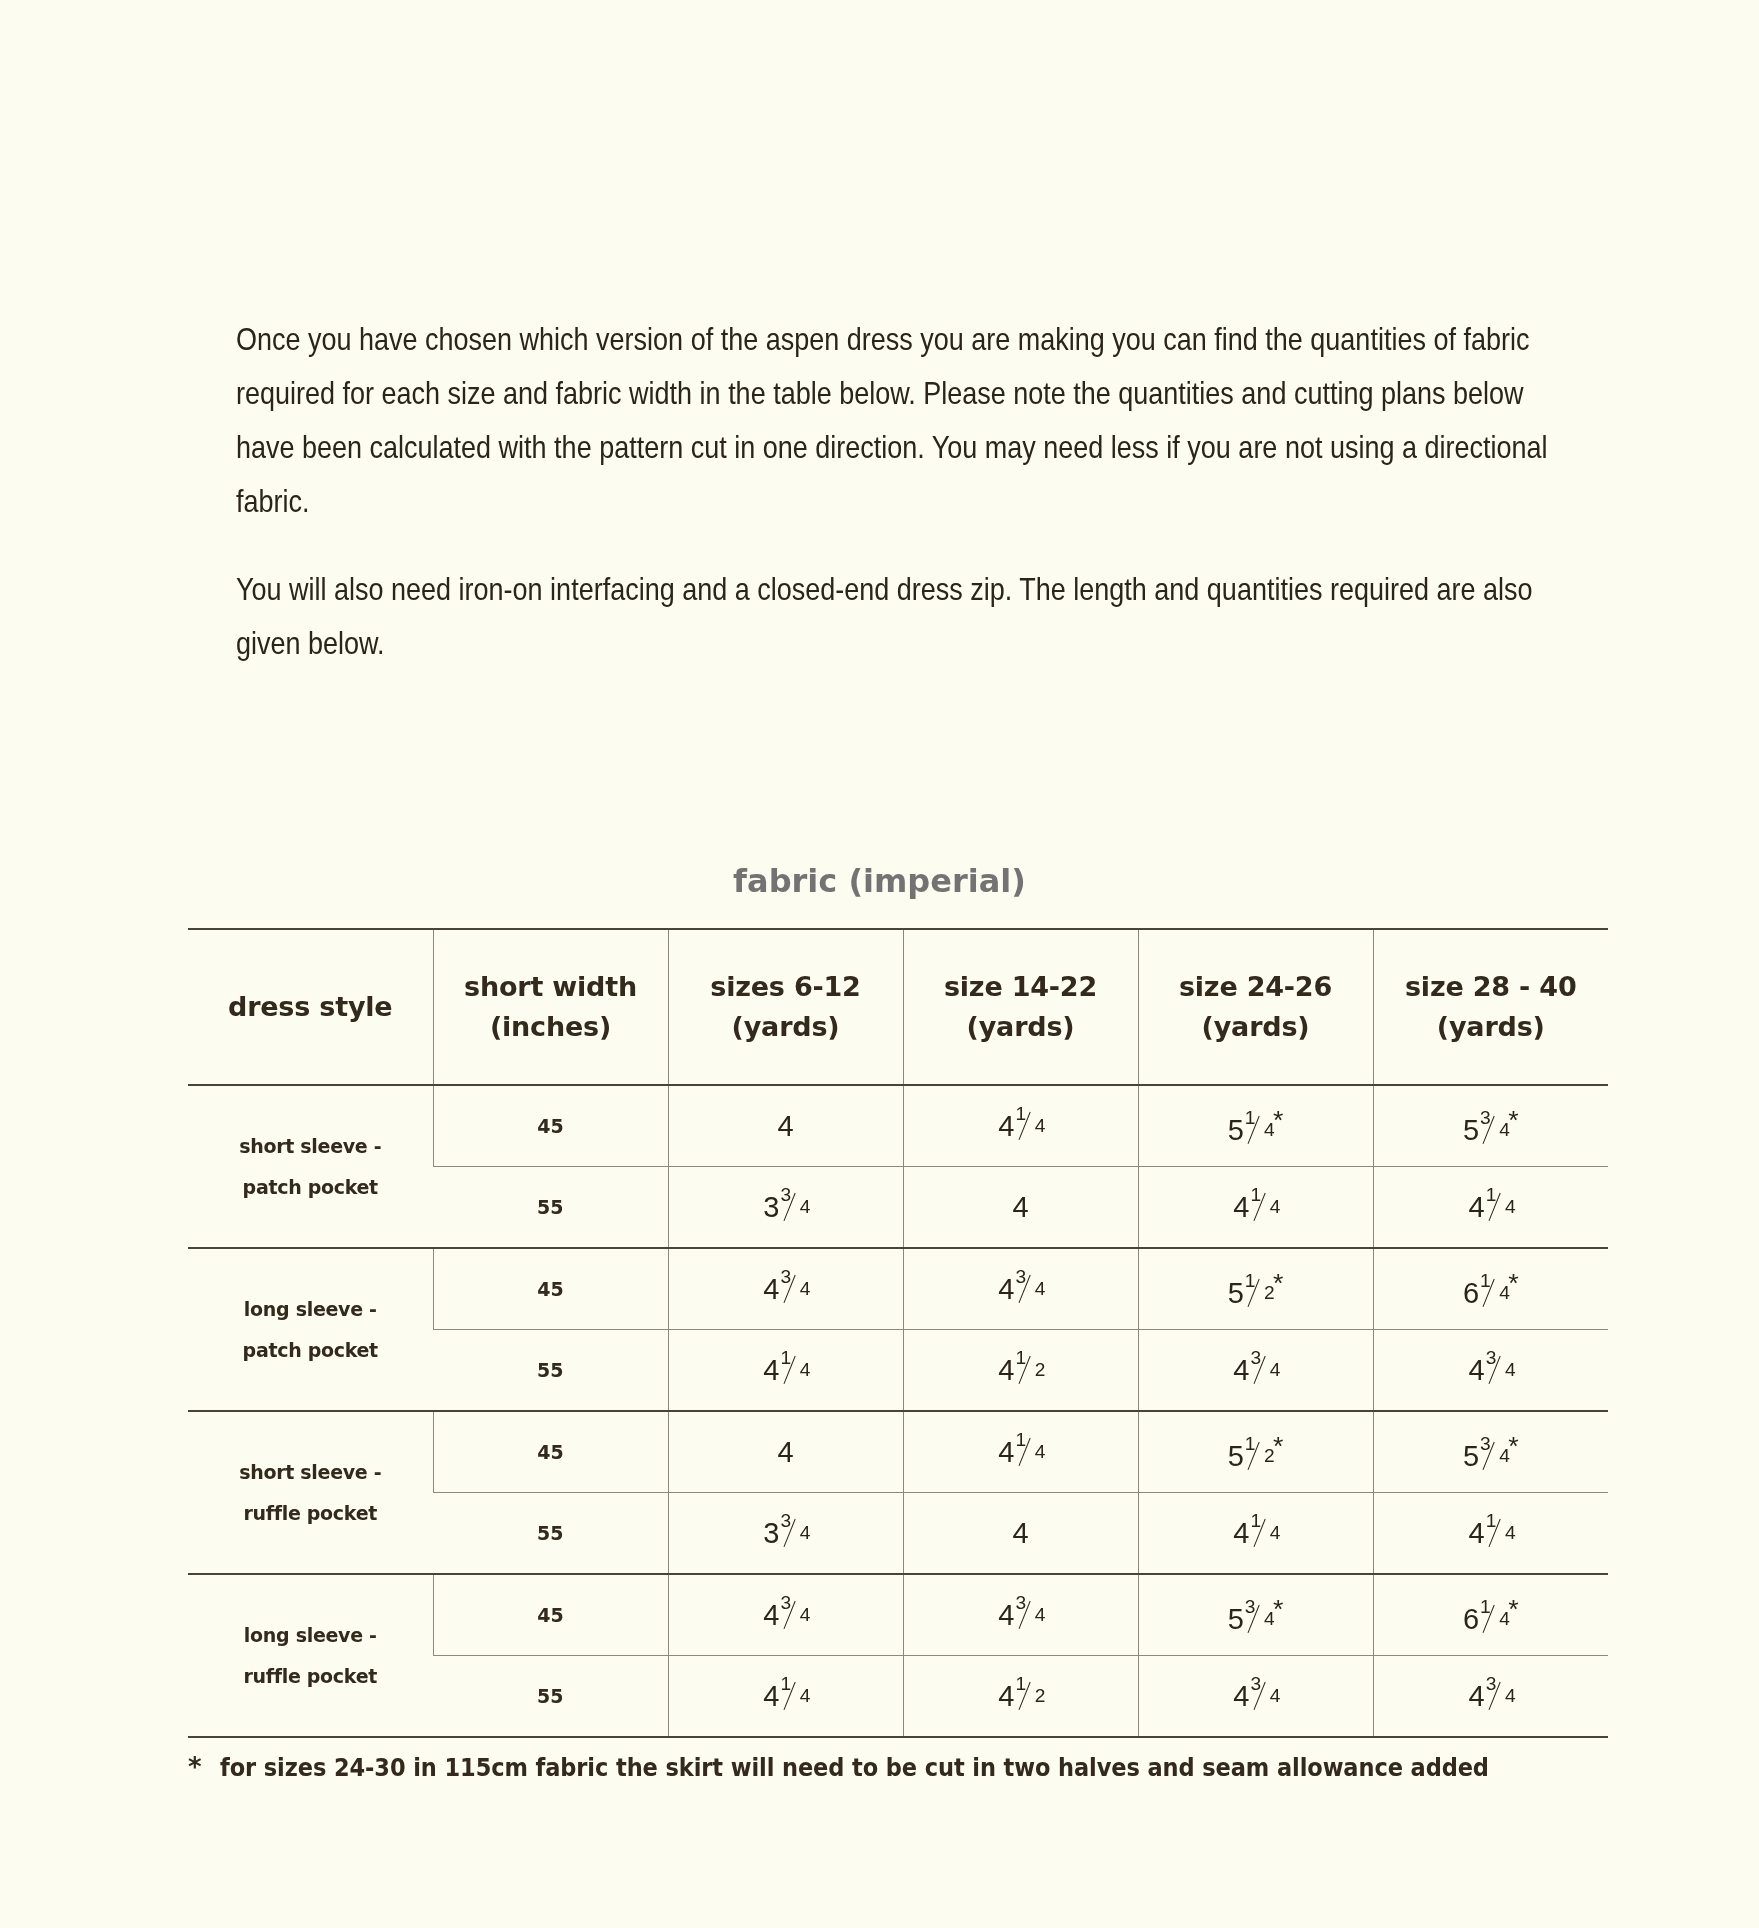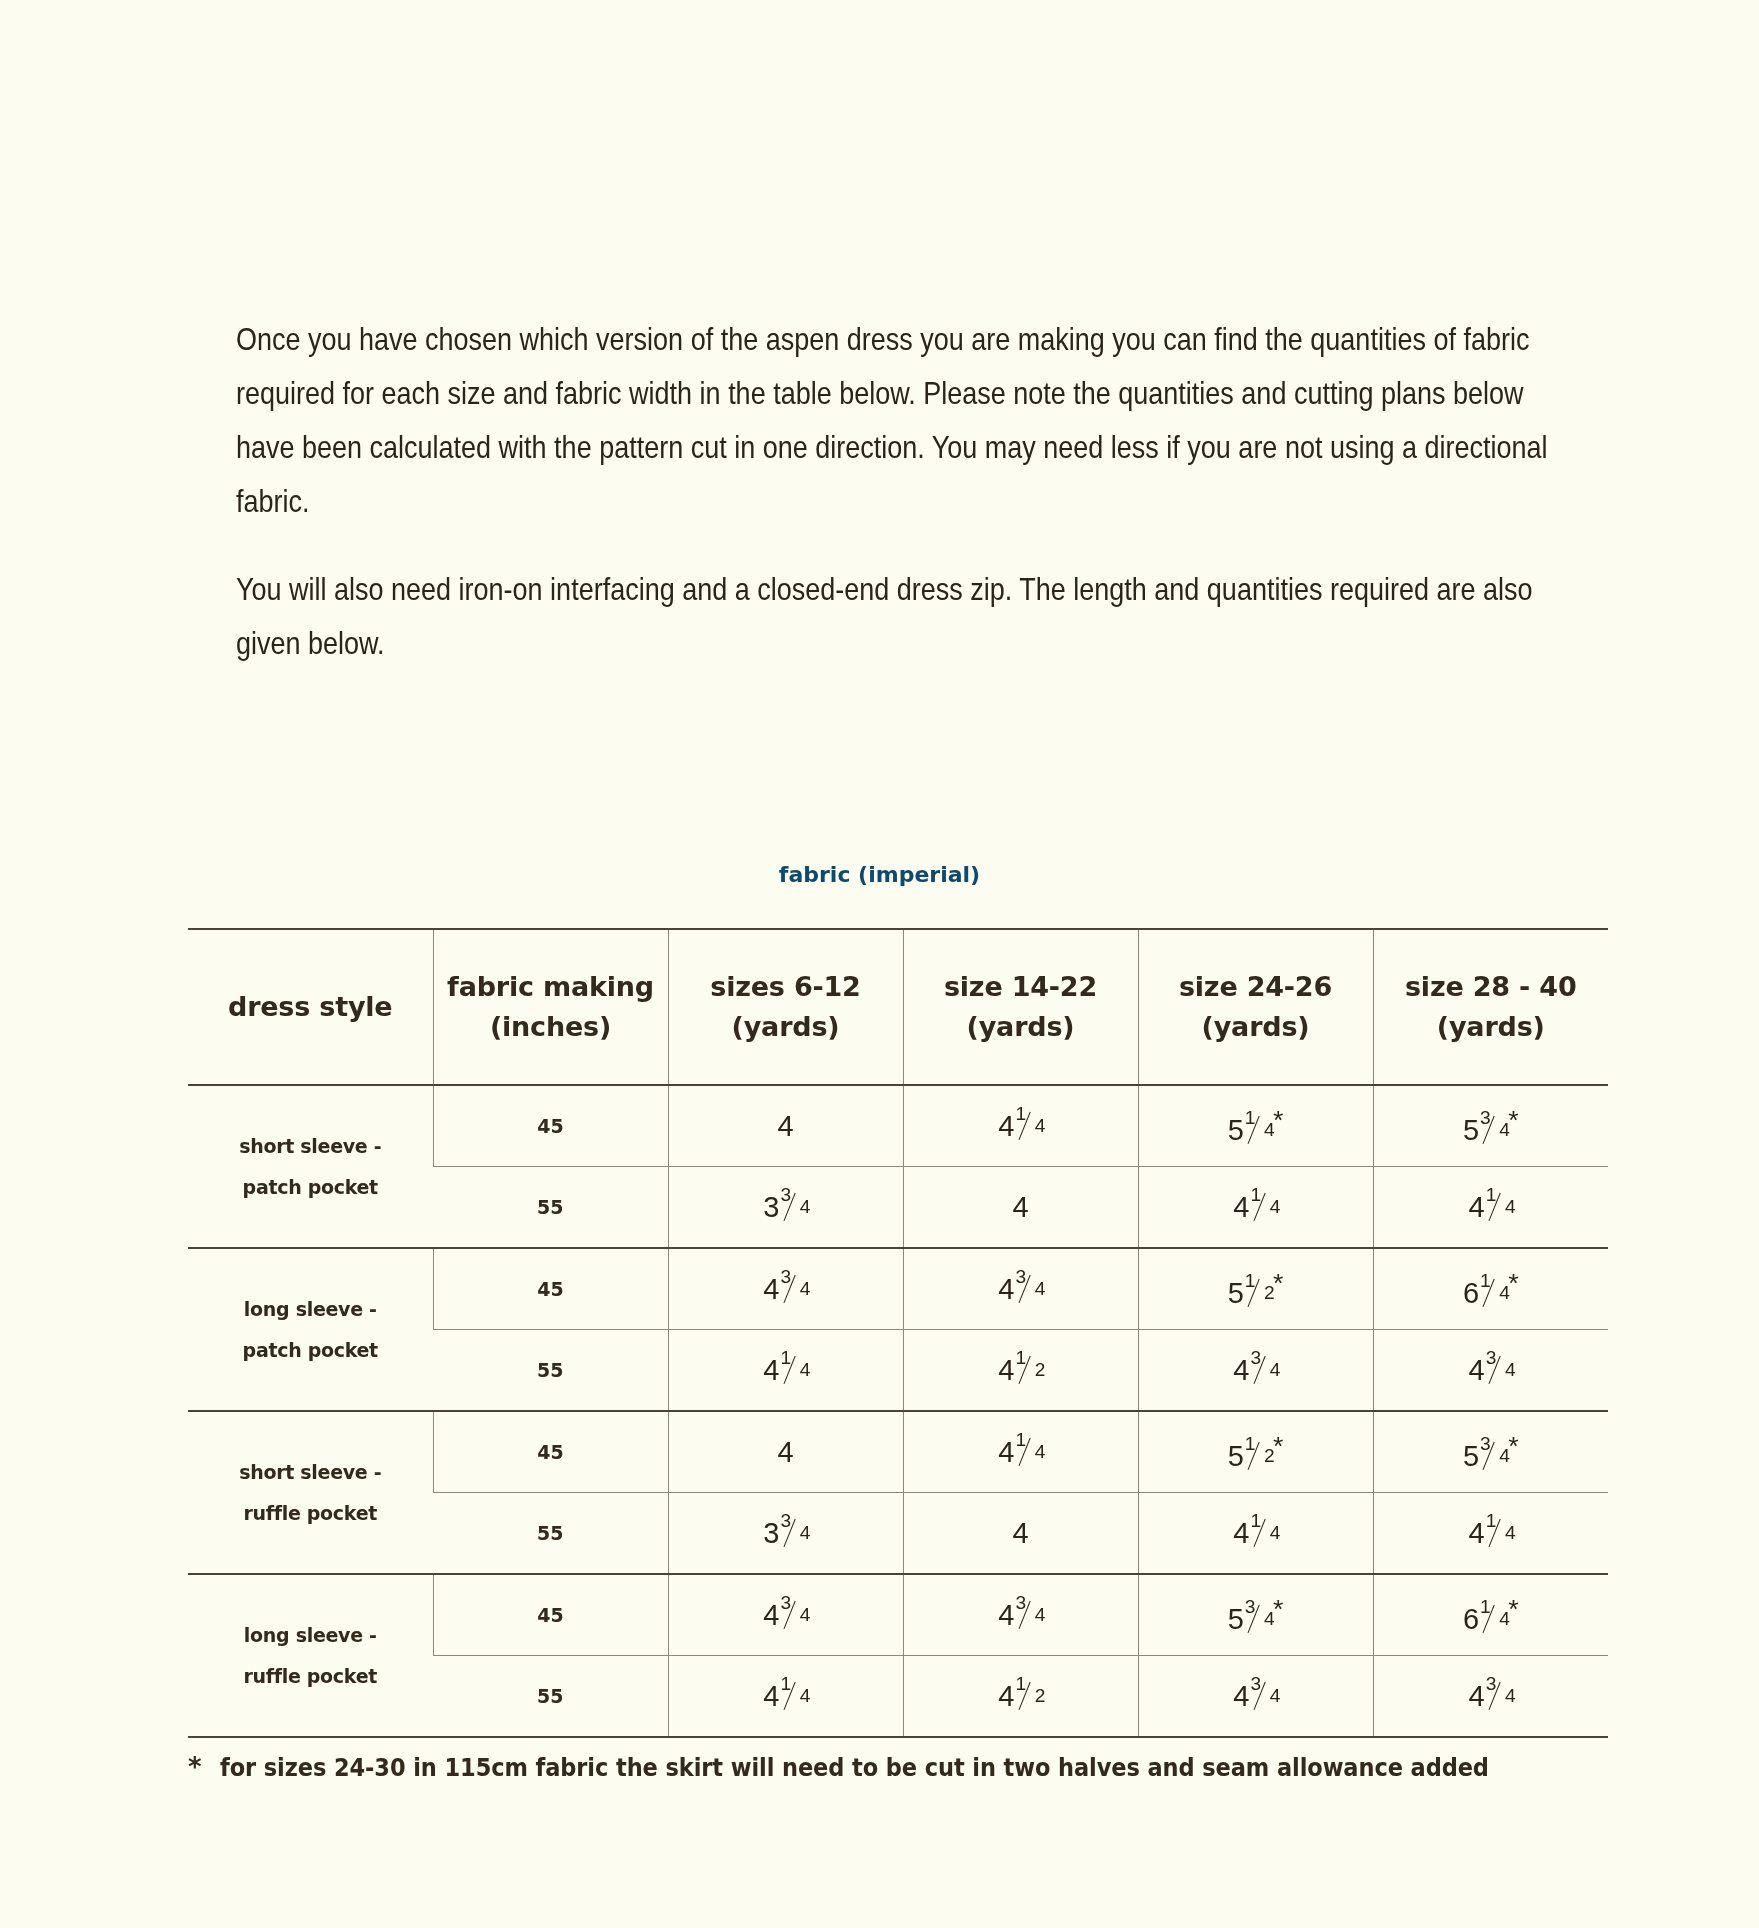--- a/index.html
+++ b/index.html
@@ -68,22 +68,22 @@
 
   
   .table-caption {
     position: absolute;
     left: 0;
     top: 862px;
     width: 1759px;
     text-align: center;
     font-family: "DejaVu Sans", sans-serif;
     font-weight: 700;
-    font-size: 22px;
-    color: #0c4a6e;
+    font-size: 32px;
+    color: #737373;
     letter-spacing: 0px;
   }
 
   
   .table-wrap {
     position: absolute;
     left: 188px;
     top: 928px;
     width: 1420px;
   }
@@ -241,21 +241,21 @@
           <col class="c-d2">
           <col class="c-d3">
           <col class="c-d4">
       </colgroup>
       <thead>
         <tr>
           <th class="col-style">
             <span>dress style</span>
           </th>
           <th>
-            <span>fabric making</span><br>
+            <span>short width</span><br>
             <span>(inches)</span>
           </th>
           <th>
             <span>sizes 6-12</span><br>
             <span>(yards)</span>
           </th>
           <th>
             <span>size 14-22</span><br>
             <span>(yards)</span>
           </th>

